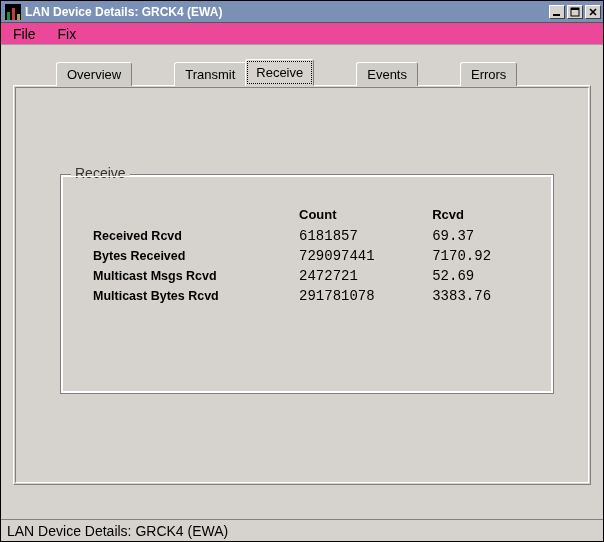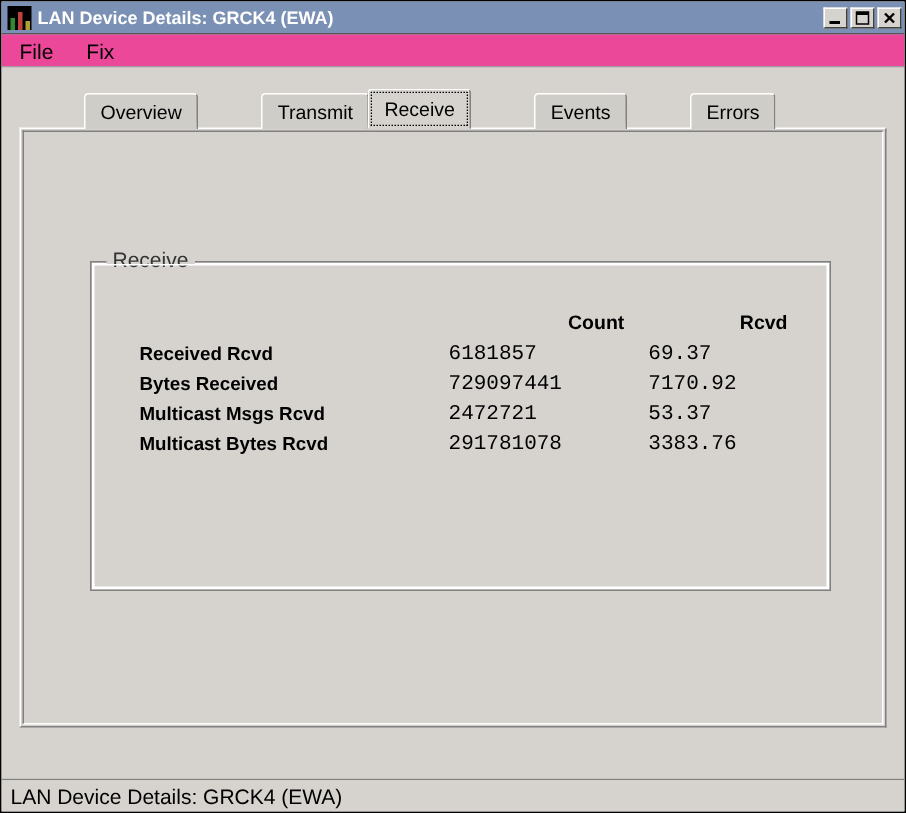--- a/index.html
+++ b/index.html
@@ -162,21 +162,21 @@
     right: 20px;
   }
   table.stats-table {
     width: 100%;
     border-collapse: collapse;
     font-family: "Lucida Sans", "Verdana", Arial, sans-serif;
     font-size: 13px;
   }
   table.stats-table th {
     font-weight: bold;
-    text-align: right;
+    text-align: left;
     padding: 4px 8px;
     color: #000;
   }
   table.stats-table th.lab { text-align: left; }
   table.stats-table td {
     padding: 2px 8px;
     font-family: "Courier New", monospace;
     font-size: 14px;
     color: #000;
   }
@@ -261,21 +261,21 @@
                 <td>69.37</td>
               </tr>
               <tr>
                 <td class="lab">Bytes Received</td>
                 <td>729097441</td>
                 <td>7170.92</td>
               </tr>
               <tr>
                 <td class="lab">Multicast Msgs Rcvd</td>
                 <td>2472721</td>
-                <td>53.37</td>
+                <td>52.69</td>
               </tr>
               <tr>
                 <td class="lab">Multicast Bytes Rcvd</td>
                 <td>291781078</td>
                 <td>3383.76</td>
               </tr>
             </tbody>
           </table>
         </div>
       </div>

